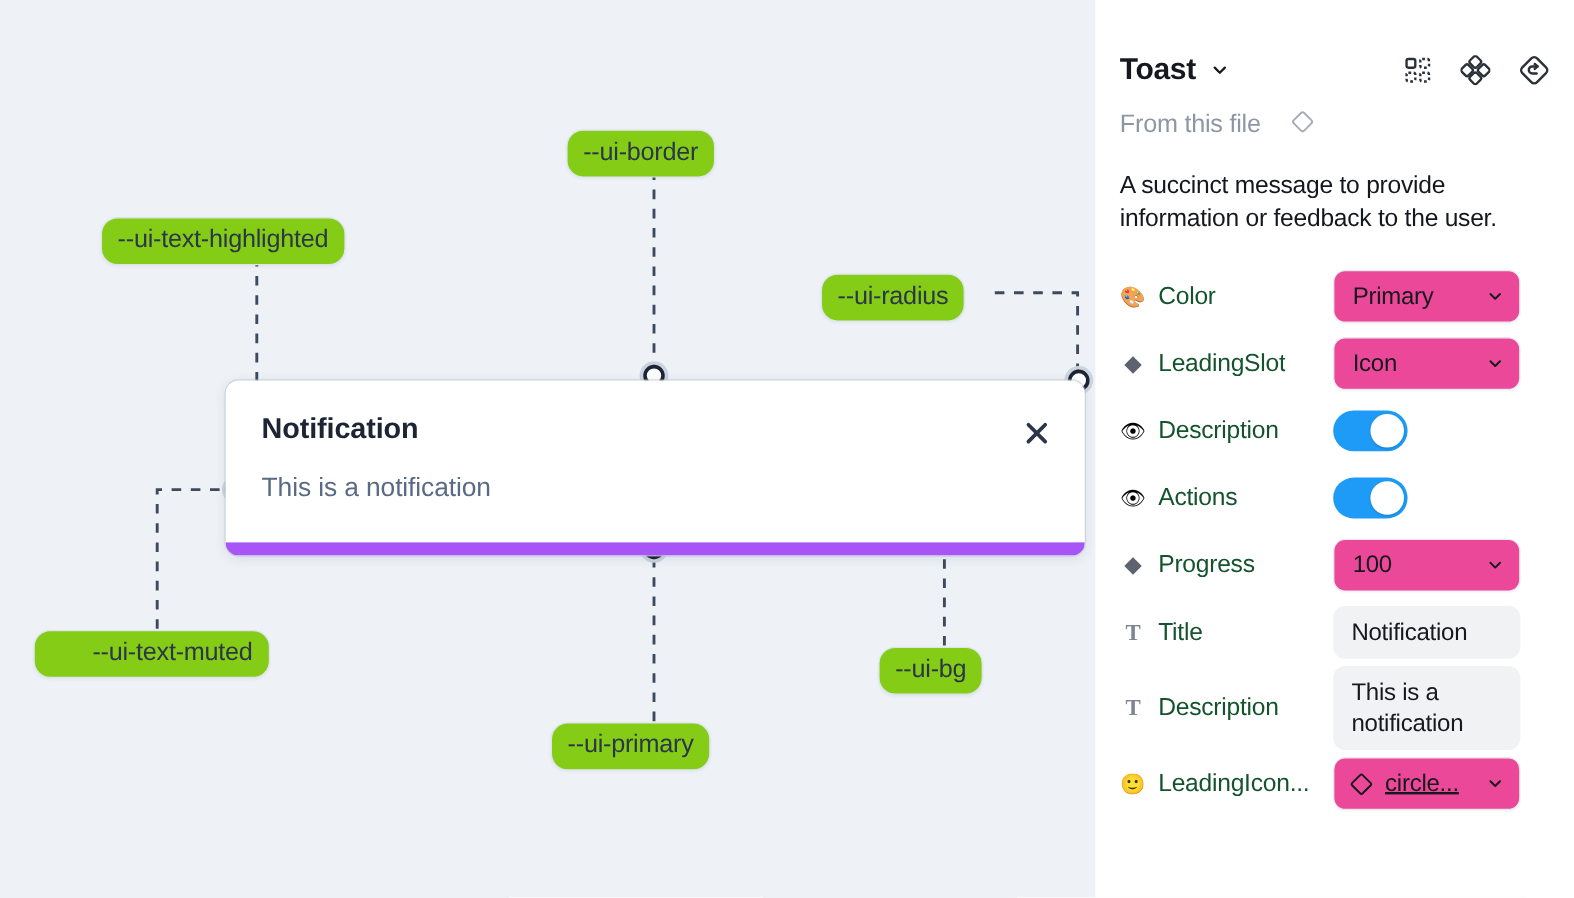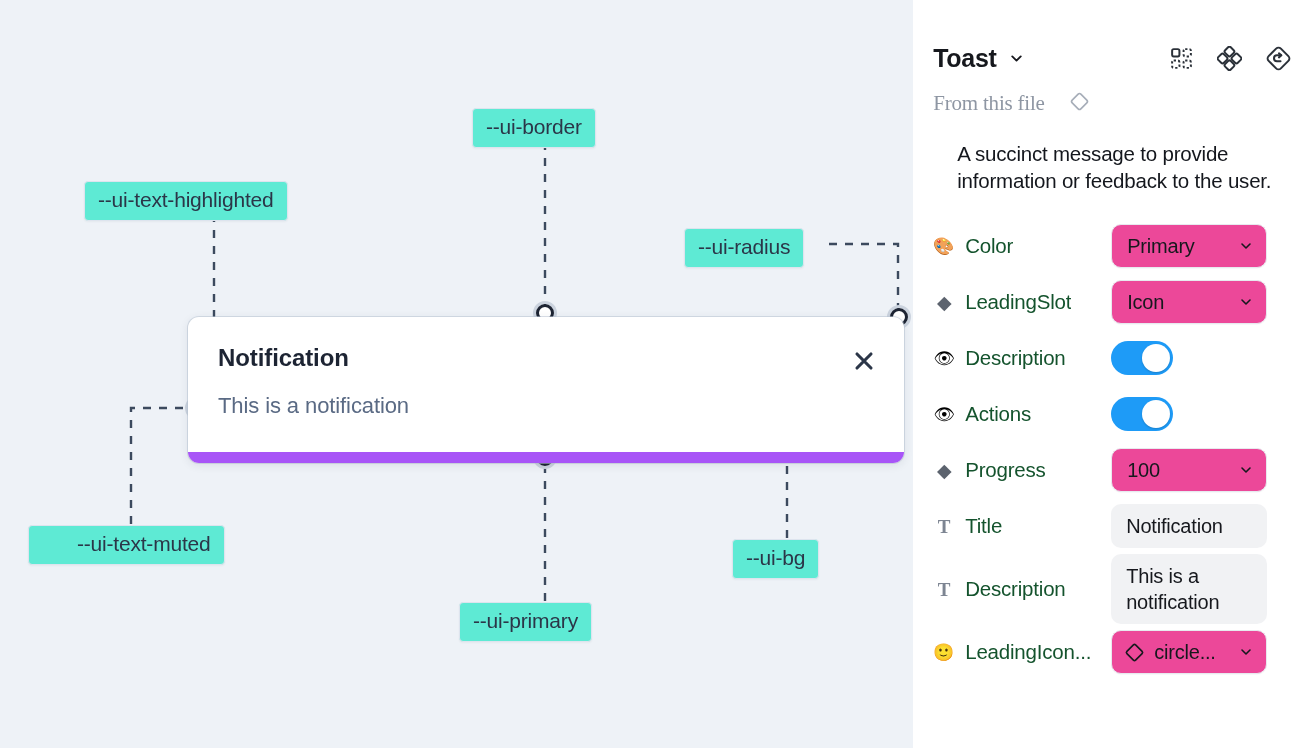--- a/index.html
+++ b/index.html
@@ -49,23 +49,23 @@
   }
   .toast-progress {
     position: absolute; left: 0; right: 0; bottom: 0;
     height: 11px;
     background: #a855f7;
   }
 
   
   .pill {
     position: absolute;
-    background: #5eead4;
+    background: #84cc16;
     border: 1.5px solid #dde4ee;
-    border-radius: 4px;
+    border-radius: 14px;
     padding: 6px 13px 8px;
     font-size: 21px;
     color: #2b3648;
     white-space: nowrap;
     letter-spacing: -.2px;
     box-shadow: 0 1px 2px rgba(40,55,80,.05);
     font-family: "Liberation Sans", sans-serif;
   }
 
   
@@ -87,29 +87,28 @@
   .title-chevron {
     margin-left: 11px; display: flex; align-items: center; cursor: pointer;
   }
   .header-icons {
     margin-left: auto; display: flex; align-items: center; gap: 23px;
   }
   .hdr-icon { display: flex; align-items: center; justify-content: center; cursor: pointer; }
 
   .from-file {
     display: flex; align-items: center; gap: 23px;
-    padding: 0 4px; margin-top: 6px; font-family: Liberation Serif, serif;
+    padding: 0 4px; margin-top: 6px;
   }
   .from-file-label { font-size: 21px; color: #8e96a3; letter-spacing: -.2px; }
 
   .panel-desc {
     padding: 0 4px; margin-top: 23px;
     font-size: 20.5px; line-height: 1.32; color: #14171d;
     letter-spacing: -.2px;
-    margin-left: 24px;
   }
 
   .props { margin-top: 24px; padding: 0 4px; }
   .prop-row {
     display: flex; align-items: center;
     min-height: 56px;
   }
   .prop-label {
     display: flex; align-items: center; gap: 10px;
     width: 178px; flex: none;
@@ -388,21 +387,21 @@
           <div class="textfield">This is a notification</div>
         </div>
       </div>
 
       <div class="prop-row">
         <div class="prop-label">
           <span class="prop-icon">🙂</span>
           <span class="prop-name">LeadingIcon...</span>
         </div>
         <div class="prop-control">
-          <div class="select" style="padding-left:11px;">
+          <div class="select" style="padding-left:11px;text-decoration:underline;">
             <span class="sel-lead">
               <svg width="23" height="23" viewBox="0 0 24 24" fill="none" stroke="#16181d" stroke-width="1.7" stroke-linejoin="round">
                 <rect x="5.6" y="5.6" width="12.8" height="12.8" rx="1.6" transform="rotate(45 12 12)"></rect>
               </svg>
             </span>
             <span class="sel-text">circle...</span>
             <span class="sel-chev">
               <svg width="16" height="16" viewBox="0 0 24 24" fill="none" stroke="#16181d" stroke-width="2.4" stroke-linecap="round" stroke-linejoin="round">
                 <path d="M6 9 L12 15 L18 9"></path>
               </svg>

